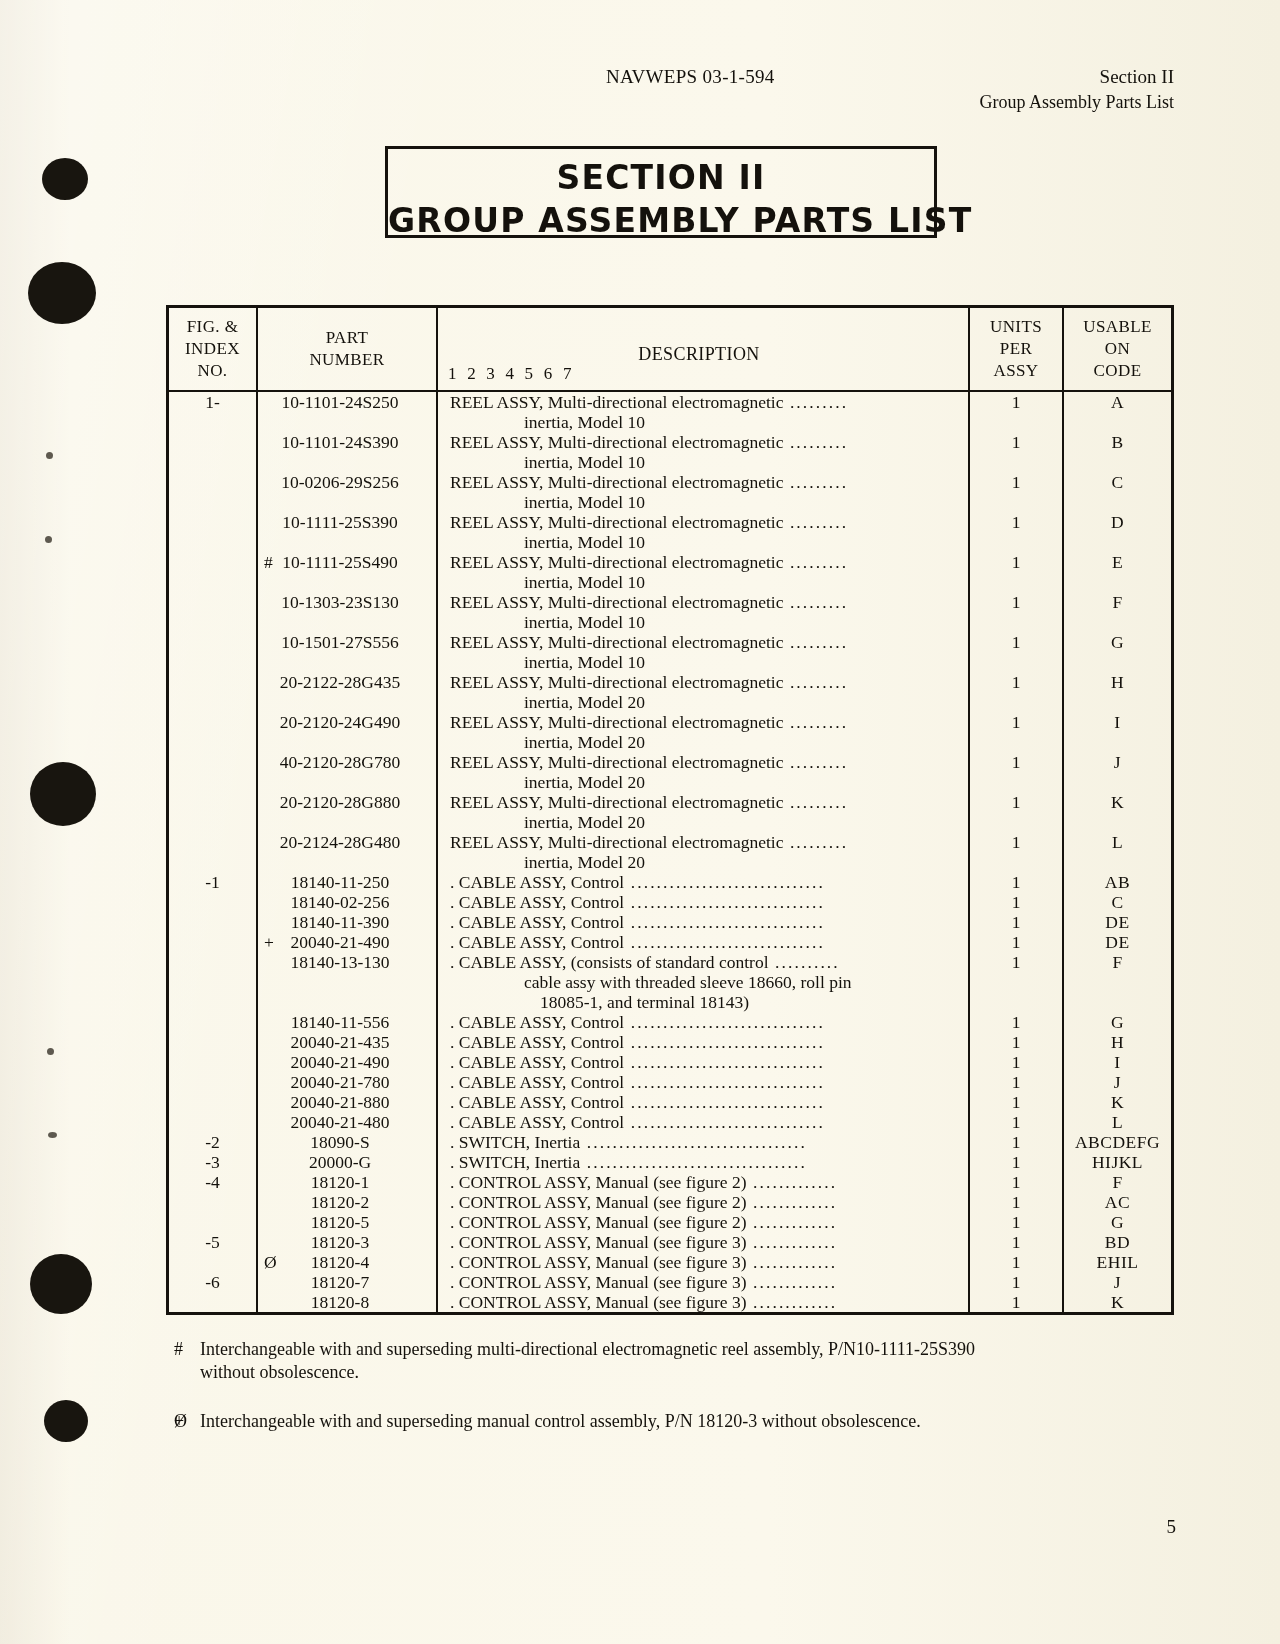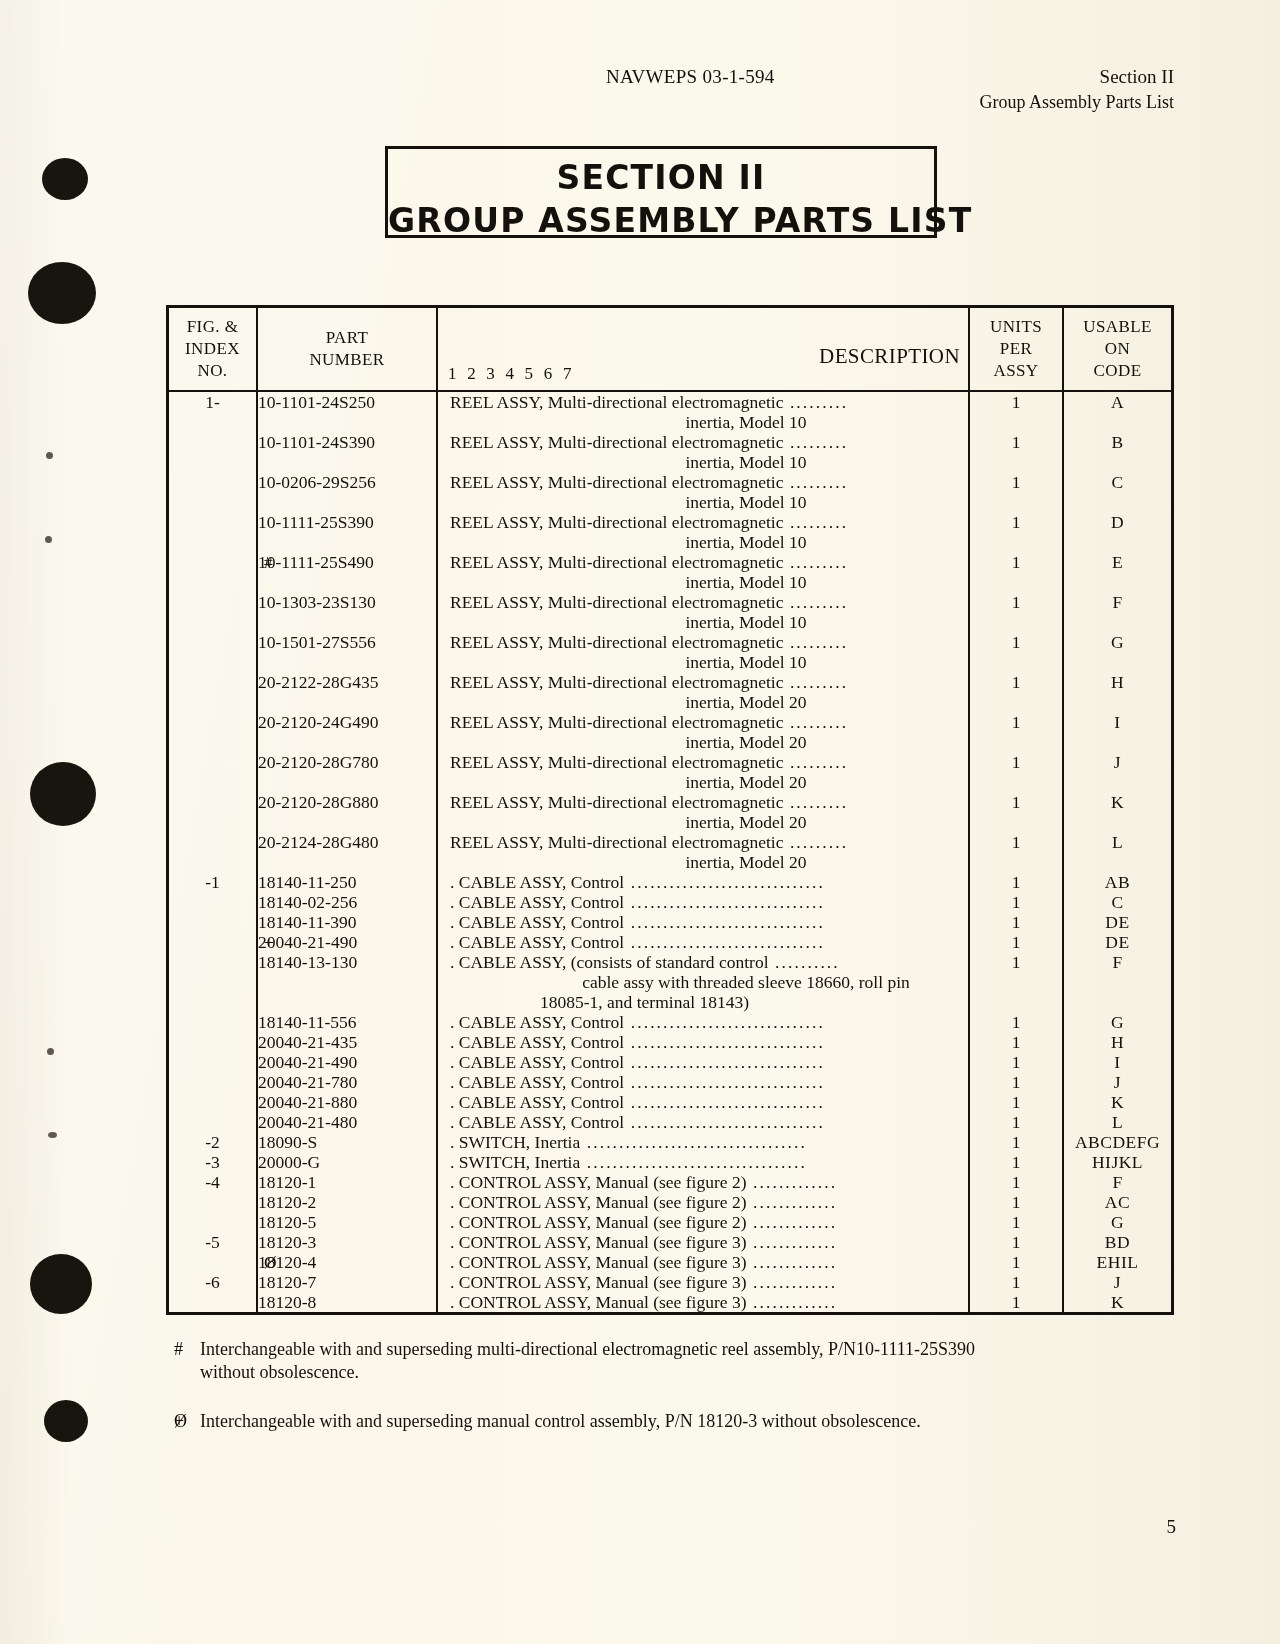--- a/index.html
+++ b/index.html
@@ -62,45 +62,45 @@
     font-weight:normal;
     font-size:17px;
     letter-spacing:.4px;
     padding:0;
     height:82px;
   }
   thead th:last-child{border-right:none;}
   thead .stack{line-height:1.28;text-align:center;}
   .desc-head{position:relative;height:82px;}
   .desc-head .word{
-    position:absolute;left:0;right:8px;top:36px;text-align:right;font-size:21px;letter-spacing:.4px;
+    position:absolute;left:0;right:8px;top:36px;text-align:center;font-size:18px;letter-spacing:.4px;
   }
   .desc-head .nums{
     position:absolute;left:10px;bottom:6px;font-size:17px;letter-spacing:3.2px;
   }
 
   tbody td{
     border-right:2px solid #15120d;
     padding:0;
     vertical-align:top;
     font-size:17.5px;
     line-height:20px;
   }
   tbody td:last-child{border-right:none;}
   tbody tr td{height:20px;}
 
   .cIdx{text-align:center;}
-  .cPart{text-align:left;padding-right:14px;position:relative;white-space:nowrap;margin-top:12px;}
+  .cPart{text-align:center;padding-right:14px;position:relative;white-space:nowrap;margin-top:12px;}
   .cPart .mark{position:absolute;left:6px;}
   .cDesc{padding-left:12px;white-space:nowrap;}
   .cUnits{text-align:center;}
   .cCode{text-align:center;letter-spacing:.5px;}
 
   .dots{letter-spacing:2.1px;}
-  .cont{padding-left:74px;text-align:center;}
+  .cont{padding-left:74px;}
   .cont2{padding-left:90px;}
 
   
   .notes{position:absolute;left:174px;top:1338px;width:1010px;font-size:18px;line-height:23px;}
   .note{position:relative;padding-left:26px;margin-bottom:26px;}
   .note .sym{position:absolute;left:0;top:0;}
   .note .l2{display:block;}
 
   .pageno{position:absolute;right:104px;top:1516px;font-size:19px;}
 </style>
@@ -264,21 +264,21 @@
           <td class="cPart"><span>20-2120-24G490</span></td>
           <td class="cDesc">
             <div><span>REEL ASSY,  Multi-directional electromagnetic</span><span class="dots"> .........</span></div>
             <div class="cont">inertia,  Model 20</div>
           </td>
           <td class="cUnits">1</td>
           <td class="cCode">I</td>
         </tr>
         <tr>
           <td class="cIdx"></td>
-          <td class="cPart"><span>20-2120-28G780</span></td>
+          <td class="cPart"><span>40-2120-28G780</span></td>
           <td class="cDesc">
             <div><span>REEL ASSY,  Multi-directional electromagnetic</span><span class="dots"> .........</span></div>
             <div class="cont">inertia,  Model 20</div>
           </td>
           <td class="cUnits">1</td>
           <td class="cCode">J</td>
         </tr>
         <tr>
           <td class="cIdx"></td>
           <td class="cPart"><span>20-2120-28G880</span></td>

